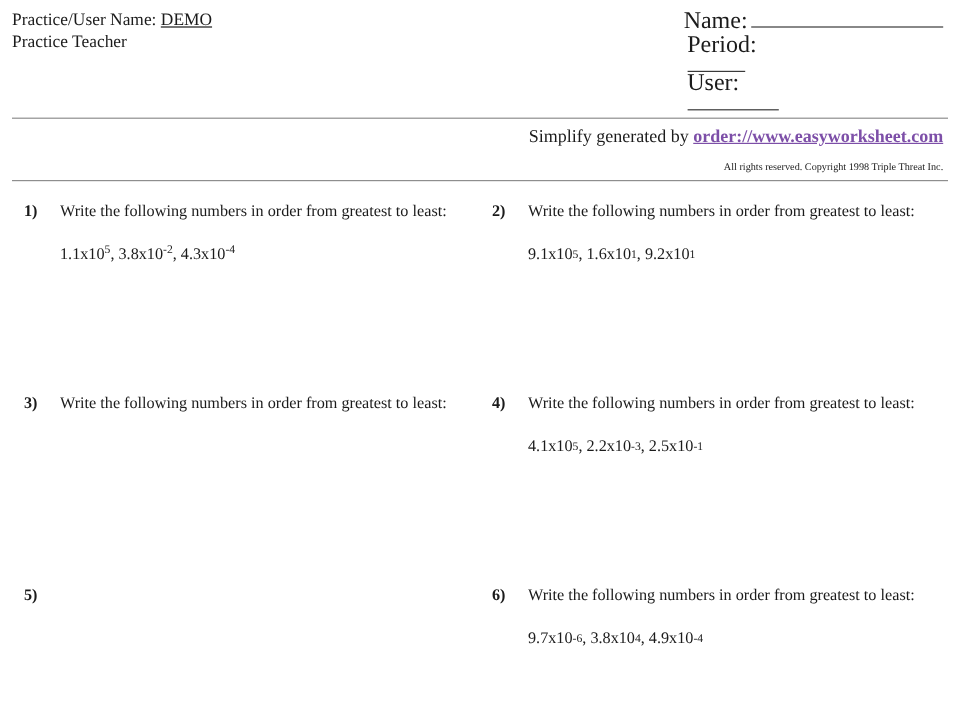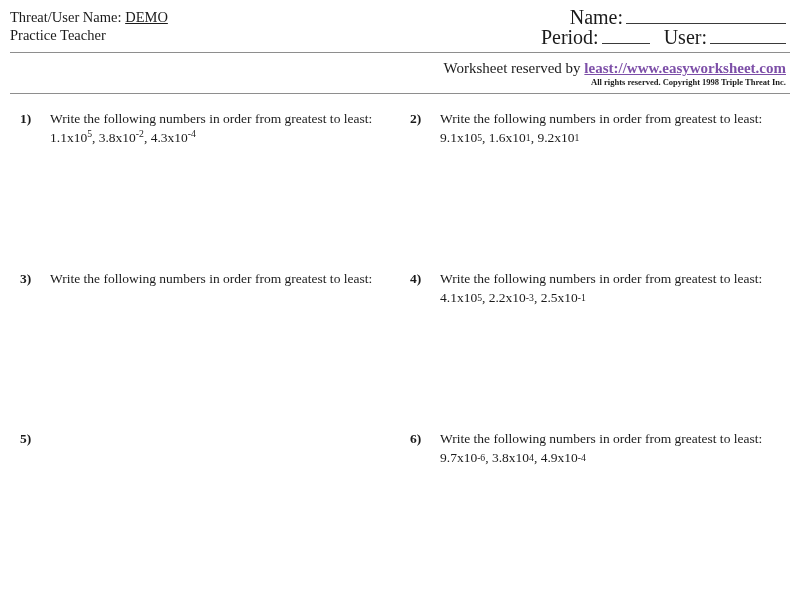--- a/index.html
+++ b/index.html
@@ -54,20 +54,21 @@
     justify-content: flex-end;
     align-items: baseline;
     white-space: nowrap;
   }
   .pd-row {
     display: flex;
     justify-content: flex-end;
     align-items: baseline;
     white-space: nowrap;
     margin-top: 2px;
+    flex-direction: column;
   }
   .fill {
     display: inline-block;
     border-bottom: 1px solid #3a3a3a;
     height: 13px;
     margin-left: 3px;
   }
   .fill-name  { width: 160px; }
   .fill-period{ width: 48px; margin-right: 14px; }
   .fill-date  { width: 76px; }
@@ -92,23 +93,22 @@
   }
   .genby-url {
     color: #7d4fa8;
     font-weight: bold;
     text-decoration: underline;
   }
   .genby-copy {
     font-size: 8.5px;
     line-height: 11px;
     white-space: nowrap;
-    margin-top: 0px;
+    margin-top: 11px;
     color: #1b1b1b;
-    font-weight: bold;
   }
 
   
   .worksheet-title {
     text-align: center;
     font-size: 15.5px;
     font-weight: bold;
     text-decoration: underline;
     margin-top: 14px;
   }
@@ -137,21 +137,21 @@
     box-sizing: border-box;
   }
   .pbody {
     font-size: 13.5px;
     line-height: 17px;
     flex: 1 1 auto;
     padding-right: 6px;
   }
   .pprompt { }
   .pvalues {
-    margin-top: 2px;
+    margin-top: 19px;
     white-space: nowrap;
   }
   
   sup.sup-raised {
     font-size: 0.72em;
     vertical-align: super;
     line-height: 0;
   }
   
   sup.sup-flat {
@@ -163,21 +163,21 @@
   }
 </style>
 </head>
 <body>
 
 <div class="page">
 
   <div class="header-top">
     <div class="hdr-left">
       <div class="teacher-line">
-        <span>Threat/User Name:</span>
+        <span>Practice/User Name:</span>
         <span class="teacher-value">DEMO</span>
       </div>
       <div class="practice-line">Practice Teacher</div>
     </div>
 
     <div class="hdr-right">
       <div class="name-row">
         <span>Name:</span>
         <span class="fill fill-name"></span>
       </div>
@@ -187,22 +187,22 @@
         <span>User:</span>
         <span class="fill fill-date"></span>
       </div>
     </div>
   </div>
 
   <div class="rule rule-1"></div>
 
   <div class="genby">
     <div class="genby-main">
-      <span>Worksheet reserved by</span>
-      <span class="genby-url" style="color: rgb(125, 79, 168);">least://www.easyworksheet.com</span>
+      <span>Simplify generated by</span>
+      <span class="genby-url" style="color: rgb(125, 79, 168);">order://www.easyworksheet.com</span>
     </div>
     <div class="genby-copy">All rights reserved. Copyright 1998 Triple Threat Inc.</div>
   </div>
 
   <div class="rule rule-2"></div>
 
 
   <div class="problems">
 
     <div class="prow">

